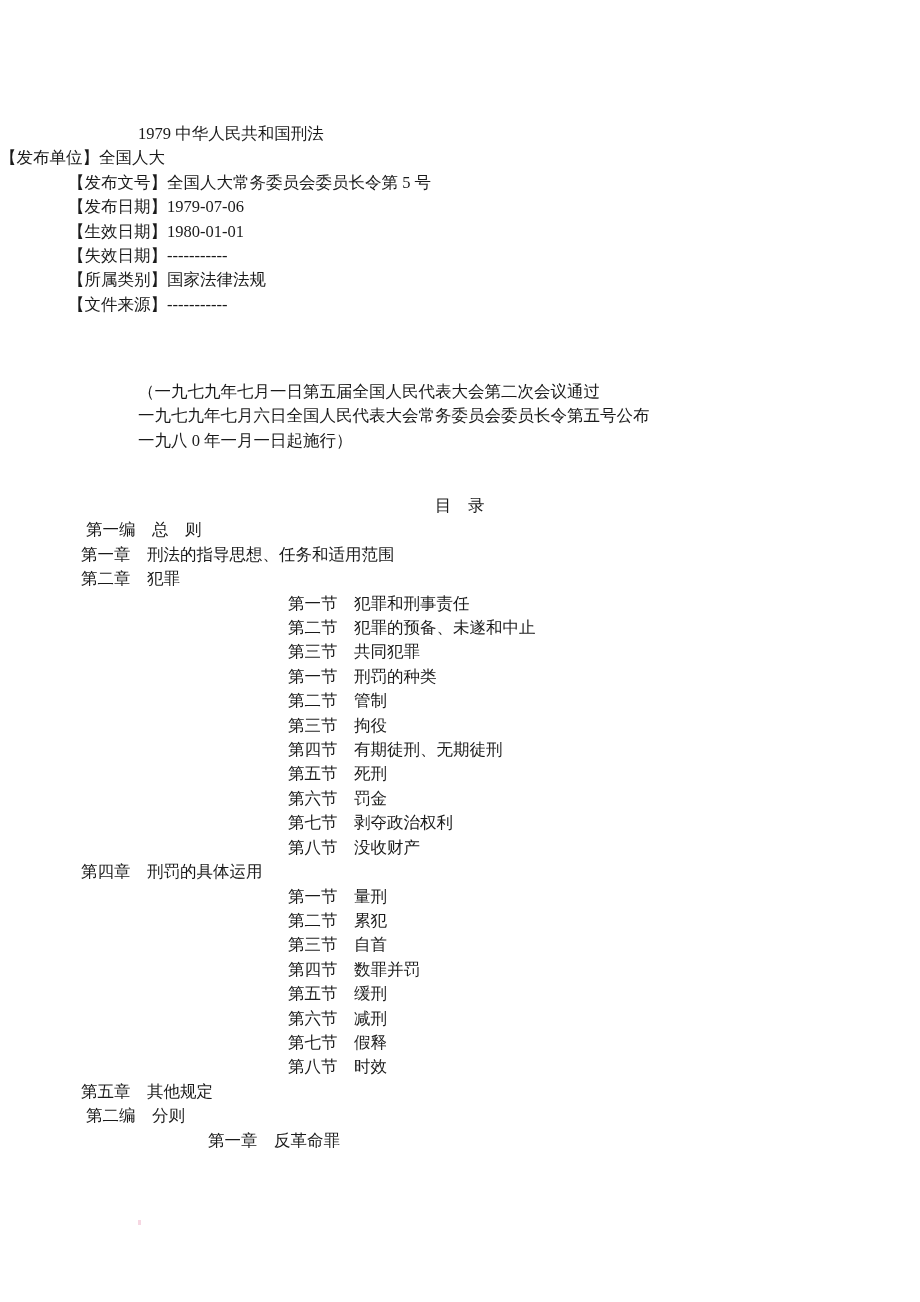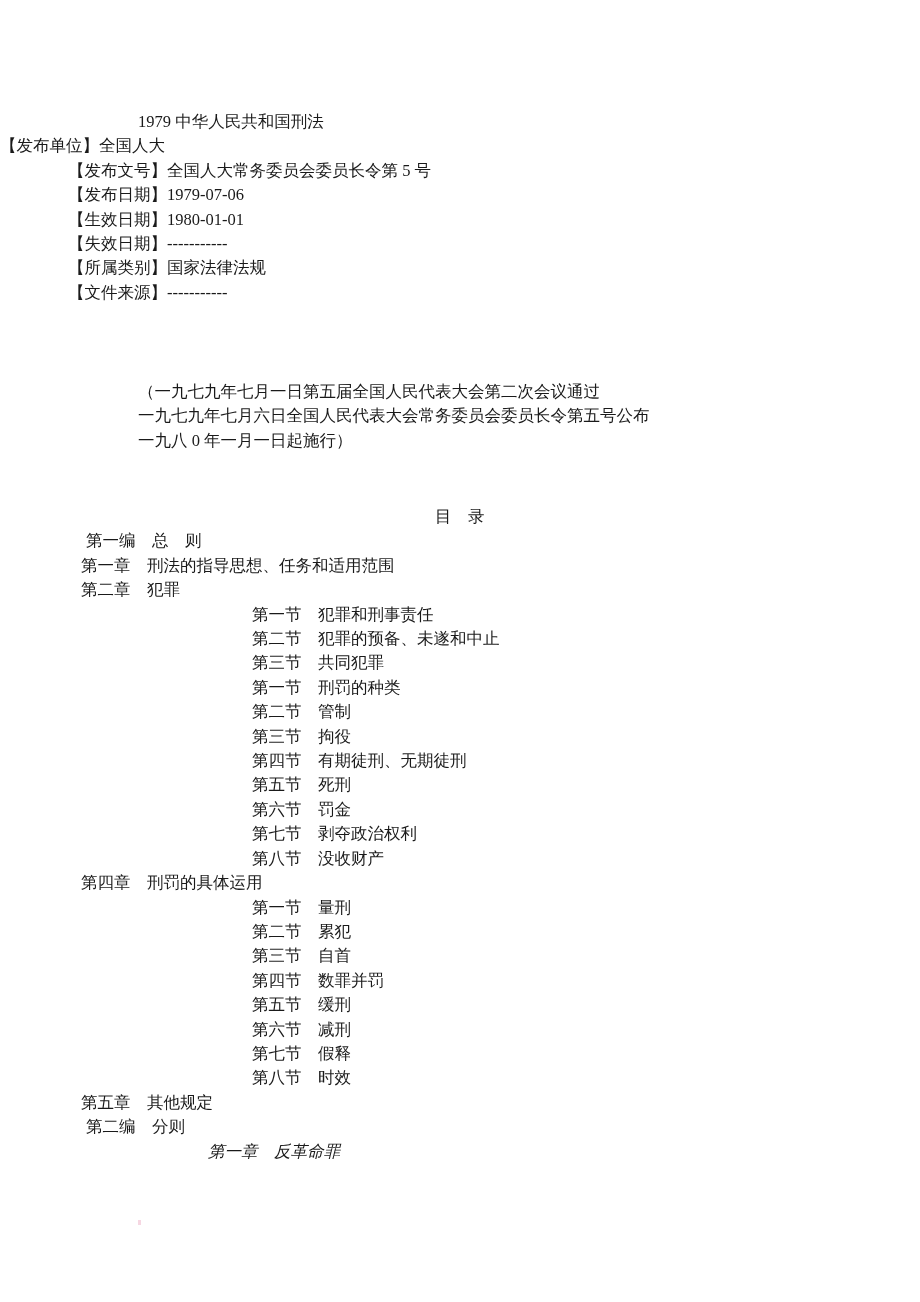--- a/index.html
+++ b/index.html
@@ -31,21 +31,21 @@
     position: absolute;
     left: 0;
     top: 110px;
     width: 920px;
   }
   .meta-line {
     font-size: 16.5px;
     line-height: 24.4px;
     white-space: pre;
   }
-  .meta-line.lvl0 { padding-left: 138px; }
+  .meta-line.lvl0 { padding-left: 138px; margin-top: 12px; }
   .meta-line.lvl1 { }
   .meta-line.lvl2 { padding-left: 68px; }
 
   
   .promulgation {
     position: absolute;
     left: 0;
     top: 380px;
     width: 745px;
   }
@@ -53,39 +53,39 @@
     font-size: 16.5px;
     line-height: 24.4px;
     white-space: pre;
     padding-left: 138px;
   }
 
   
   .toc {
     position: absolute;
     left: 0;
-    top: 505px;
+    top: 494px;
     width: 764px;
   }
   .toc-title {
     font-size: 16.5px;
     line-height: 24.4px;
     white-space: pre;
     text-align: left;
     padding-left: 435px;
   }
   .toc-line {
     font-size: 16.5px;
     line-height: 24.4px;
     white-space: pre;
   }
   .toc-line.part    { padding-left: 86px; }
   .toc-line.chapter { padding-left: 81px; }
-  .toc-line.section { padding-left: 252px; }
-  .toc-line.chapter-deep { padding-left: 208px; font-style: italic; }
+  .toc-line.section { padding-left: 252px; margin-left: 36px; }
+  .toc-line.chapter-deep { padding-left: 208px; }
 
   .artifact {
     position: absolute;
     left: 138px;
     top: 1220px;
     width: 3px;
     height: 5px;
     background: #f6d7e2;
   }
 </style>

